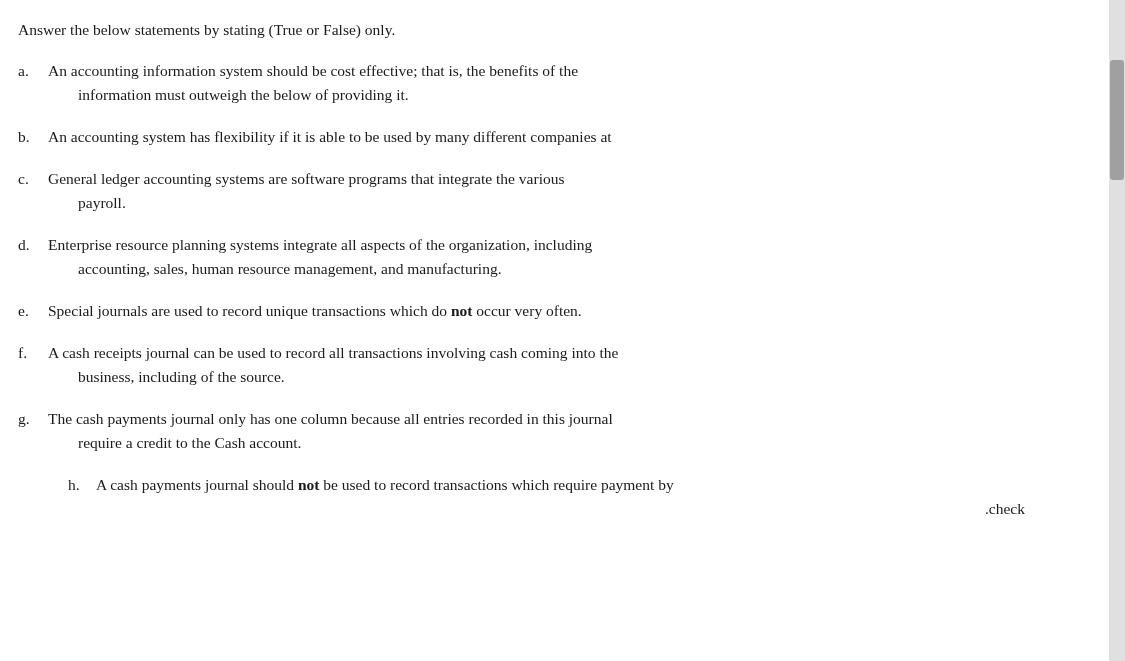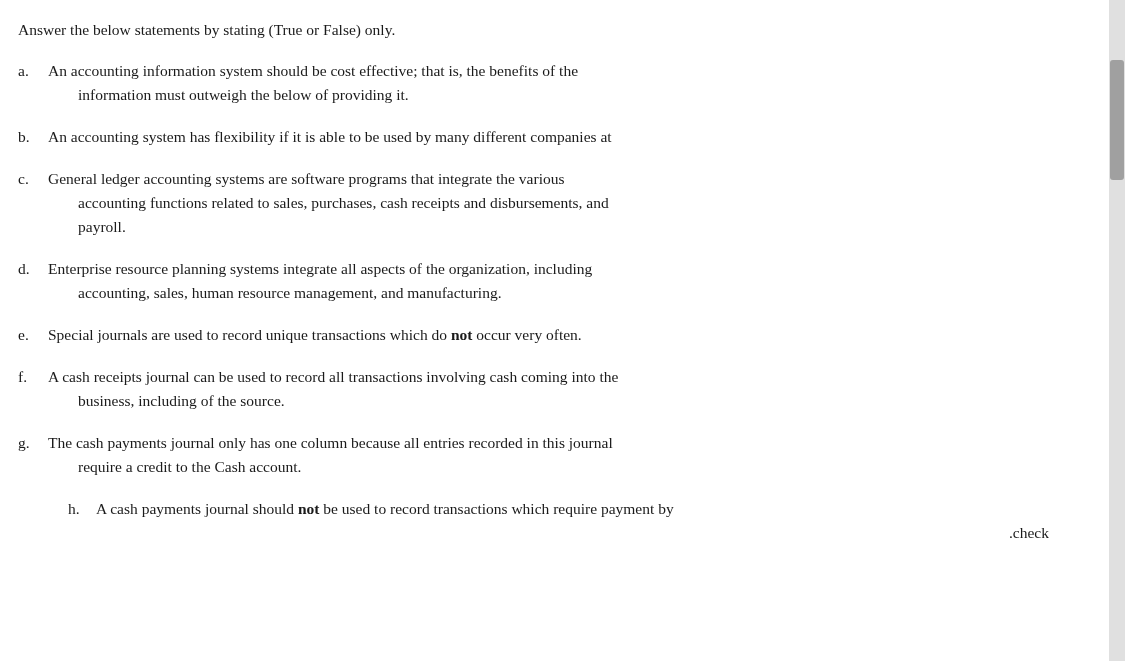--- a/index.html
+++ b/index.html
@@ -14,21 +14,21 @@
       font-size: 16px;
       color: #1a1a1a;
       width: 1125px;
       height: 661px;
       overflow: hidden;
       display: flex;
     }
 
     .main-content {
       flex: 1;
-      padding: 18px 60px 18px 18px;
+      padding: 18px 84px 18px 18px;
       overflow: hidden;
       position: relative;
       border-radius: 16px;
     }
 
     .scrollbar {
       width: 16px;
       background: #e0e0e0;
       position: relative;
       flex-shrink: 0;
@@ -121,21 +121,20 @@
       <span class="question-label">b.</span>
       <span class="question-text">
         An accounting system has flexibility if it is able <span class="underline">to be used</span> by many different companies at
       </span>
     </div>
 
     <div class="question-item">
       <span class="question-label">c.</span>
       <span class="question-text">
         General ledger accounting systems are software programs that integrate the various
-        <span class="indent">accounting functions related to sales, purchases, cash receipts and disbursements, and</span>
         <span class="indent">payroll.</span>
       </span>
     </div>
 
     <div class="question-item">
       <span class="question-label">d.</span>
       <span class="question-text">
         Enterprise resource planning systems integrate all aspects of the organization, including
         <span class="indent">accounting, sales, human resource management, and manufacturing.</span>
       </span>

